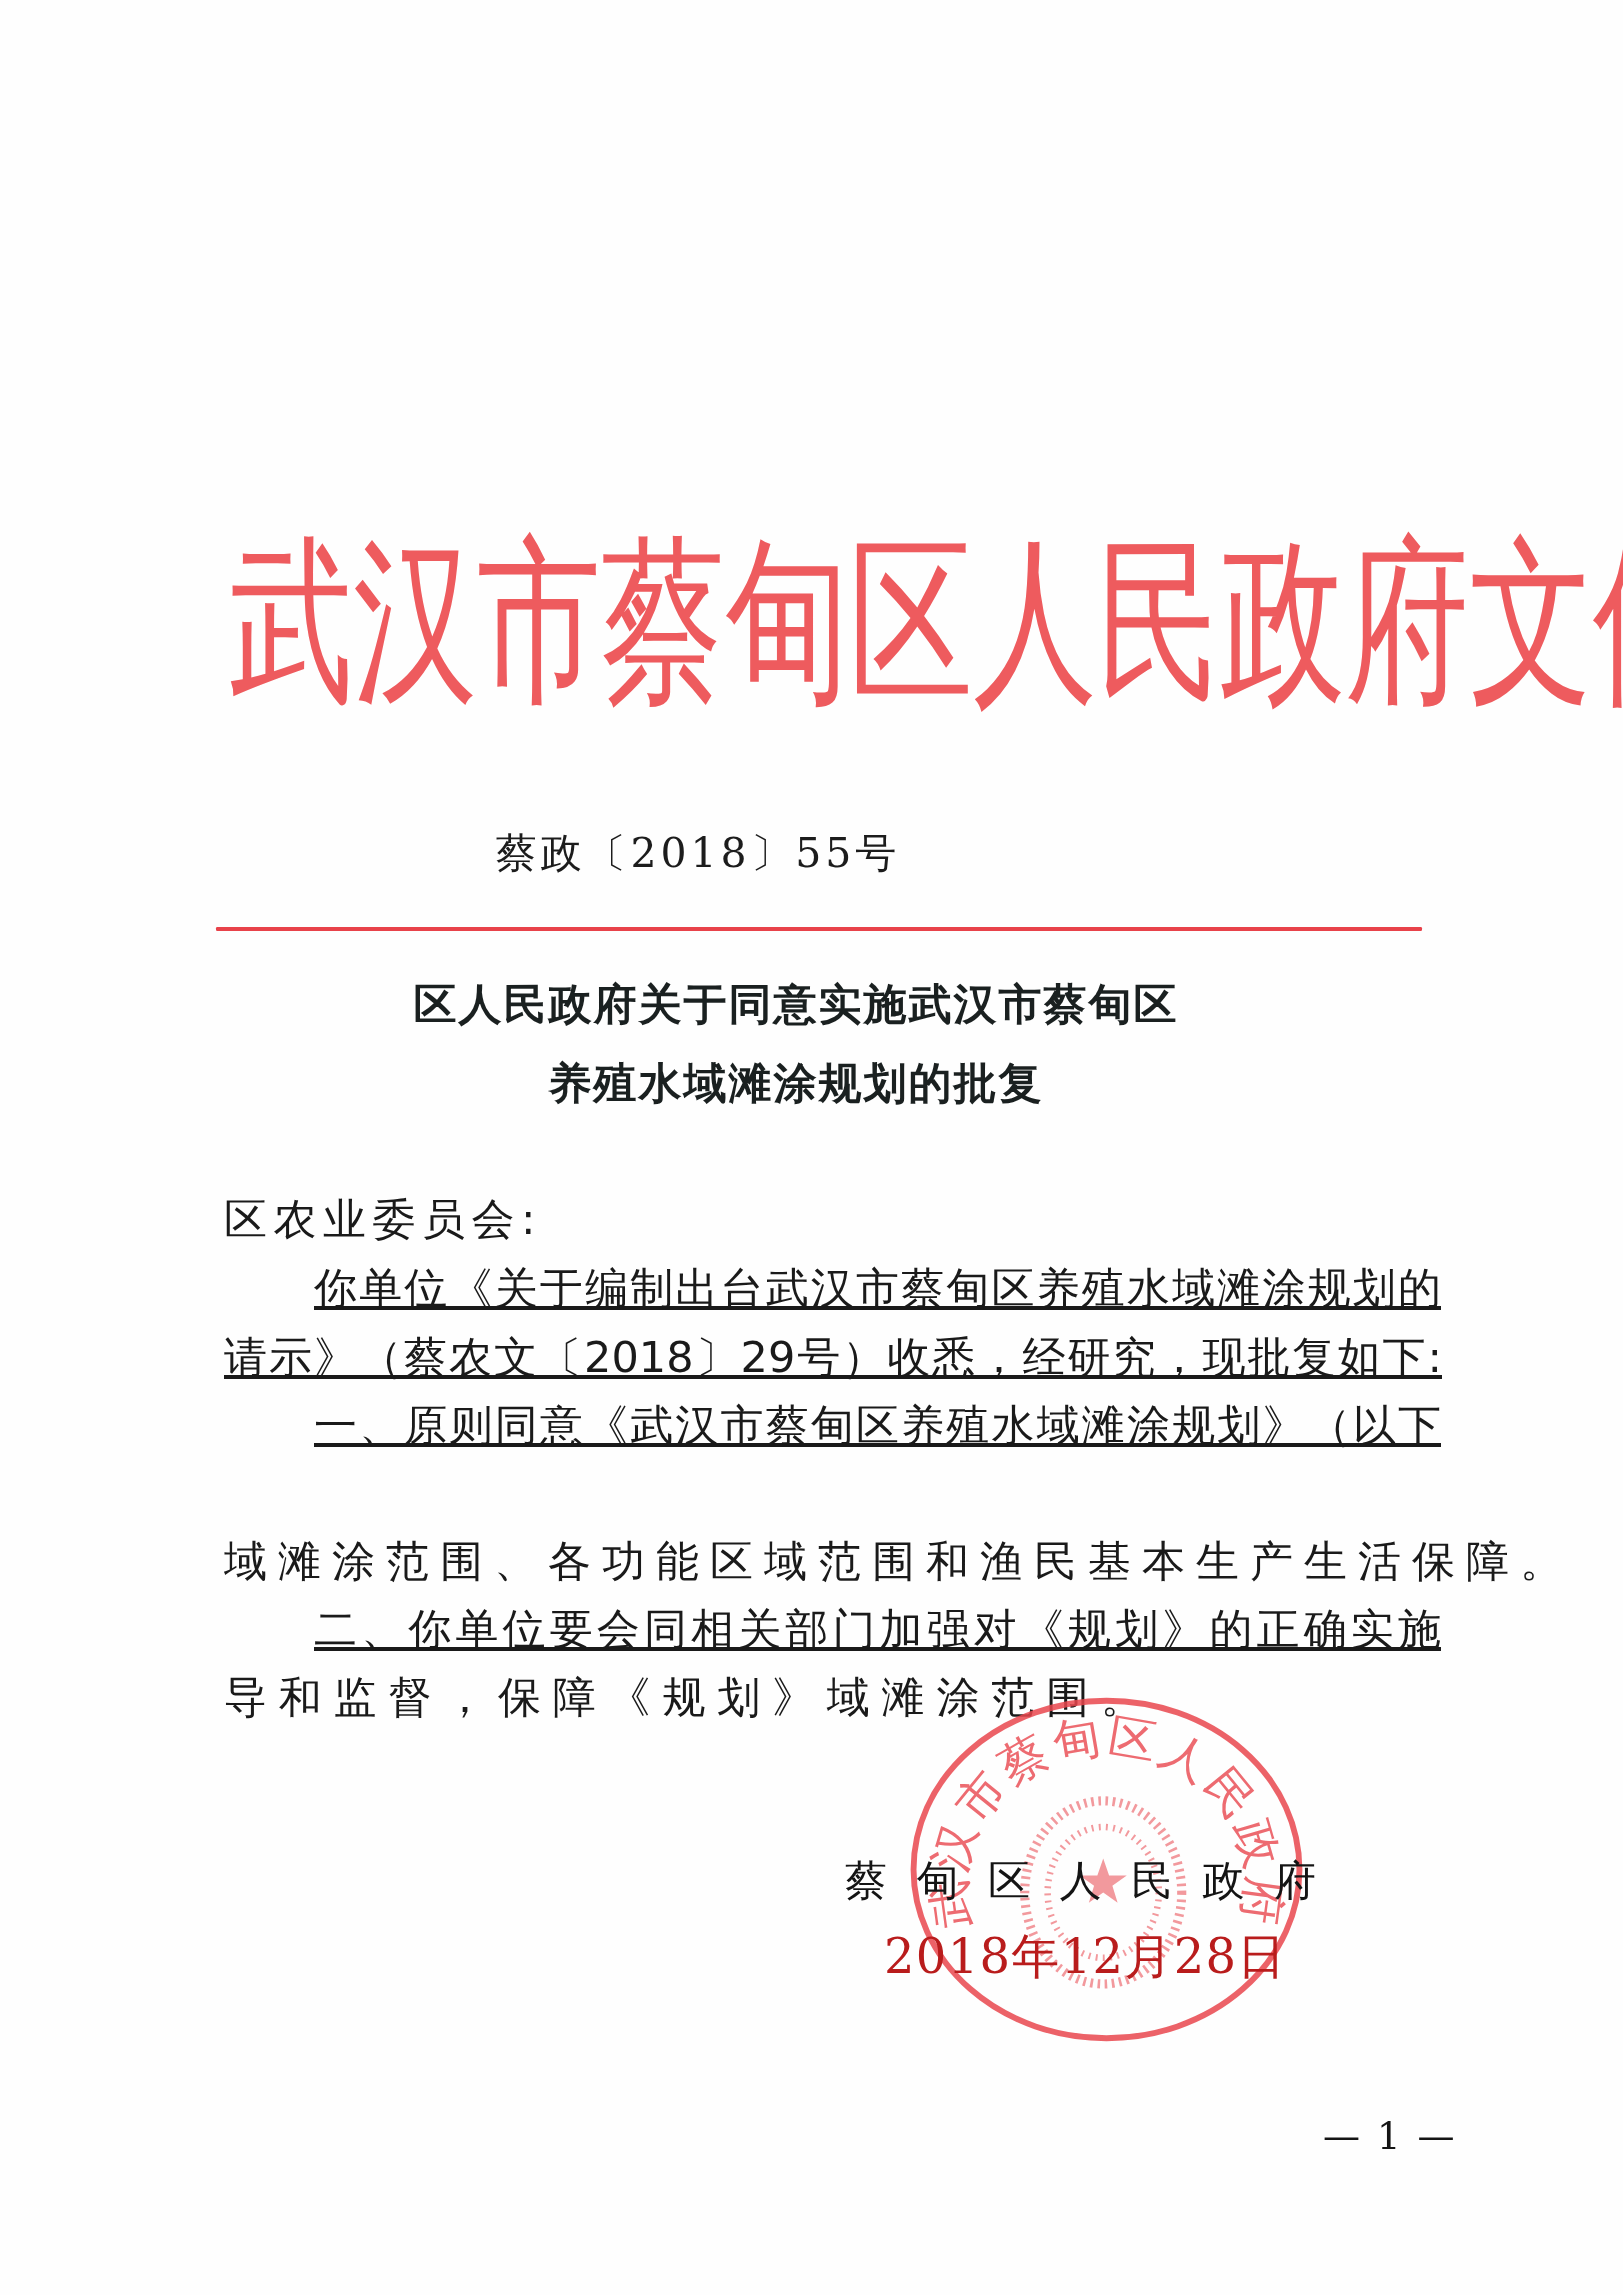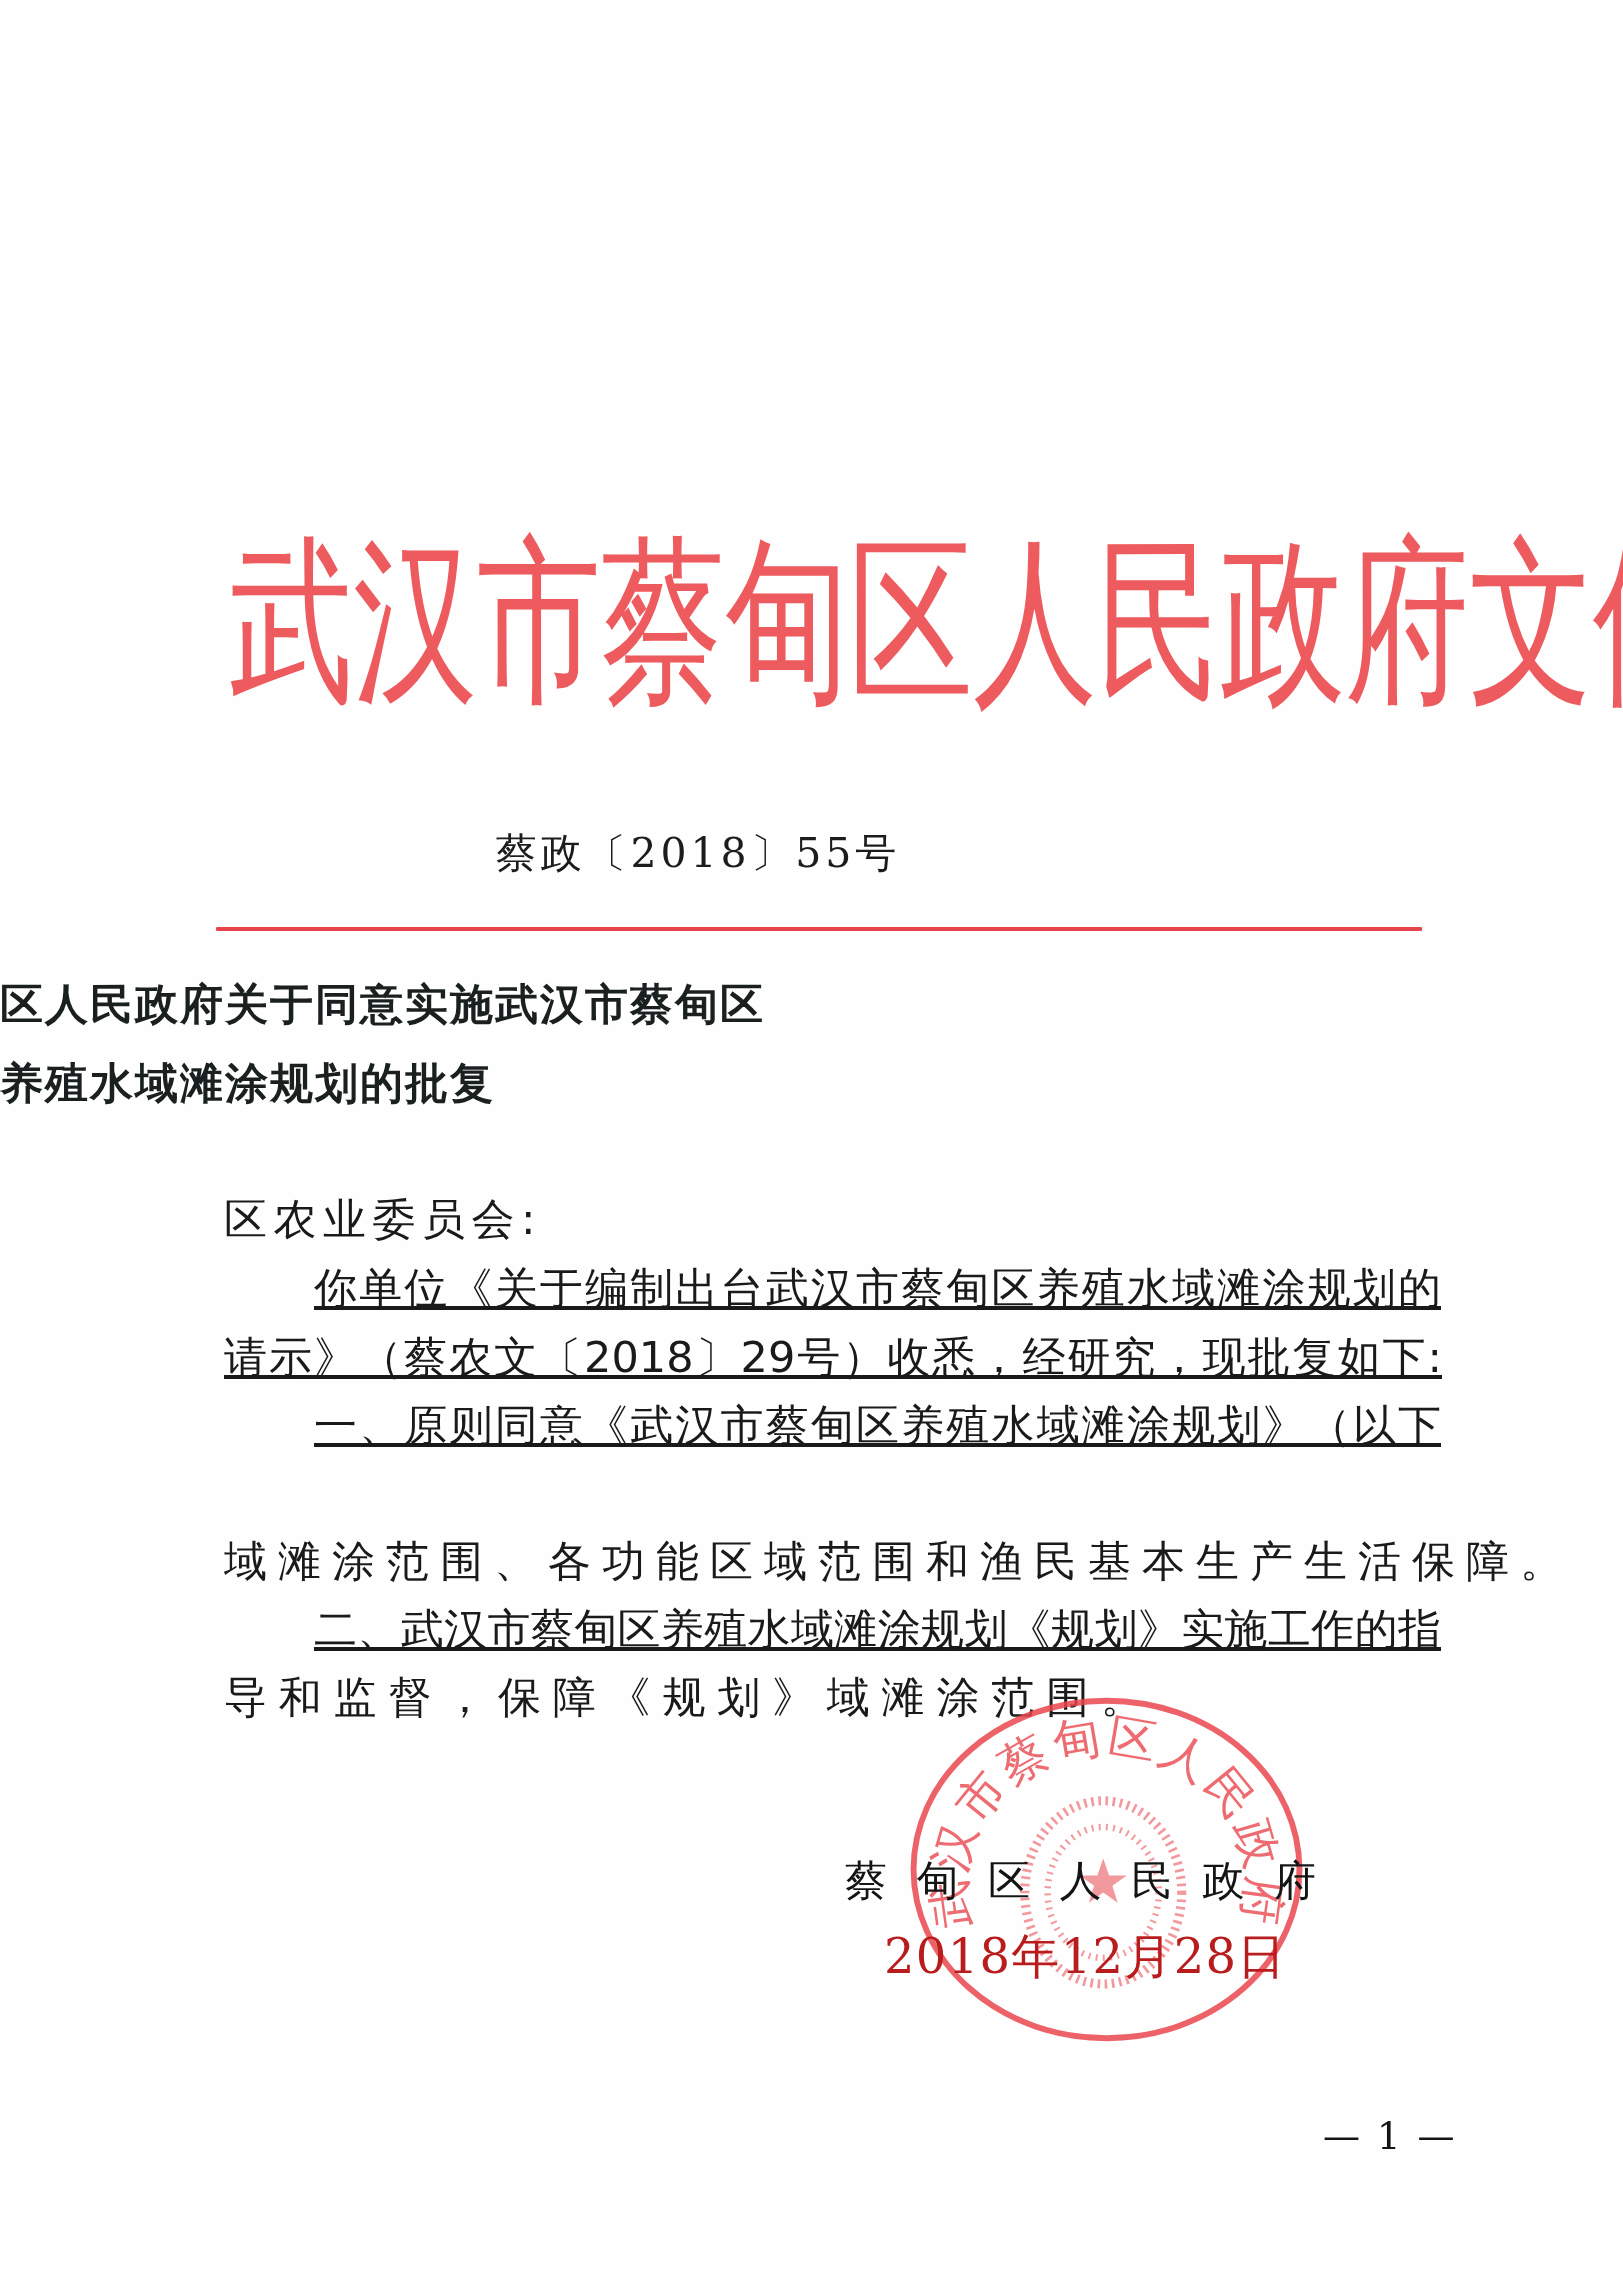--- a/index.html
+++ b/index.html
@@ -12,21 +12,21 @@
   .red-header span { display: inline-block; font-family: "DejaVu Sans", "Liberation Sans", sans-serif;
                      font-size: 124px; color: #ee5b5e; transform: scaleY(1.45); font-weight: normal;
                      line-height: 1; letter-spacing: 0; }
 
   .doc-number { position: absolute; left: 0; width: 1396px; top: 826px; text-align: center;
                 font-size: 41px; letter-spacing: 3.9px; color: #1c1c1c; }
 
   .red-rule { position: absolute; left: 216px; top: 927px; width: 1206px; height: 3.9px;
               background: #e8424a; border-radius: 1.3px; }
 
-  .title { position: absolute; left: 0; width: 1592px; 
+  .title { position: absolute; left: 0; width: 1592px; text-align: center;
            font-family: "DejaVu Sans", "Liberation Sans", sans-serif; font-weight: bold;
            font-size: 43px; color: #1a2020; letter-spacing: 2px; transform-origin: center; }
   .title.l1 { top: 976px; }
   .title.l2 { top: 1055px; }
 
   .body-line { position: absolute; left: 224px; width: 1218px; font-size: 43px;
                font-family: "DejaVu Sans", "Liberation Sans", sans-serif; color: #1a1a1a;
                white-space: nowrap; letter-spacing: 15.7px; line-height: 1; }
   .body-line.indent { left: 314px; width: 1127px; }
   .body-line.just { text-align: justify; text-align-last: justify; letter-spacing: 0; text-decoration: underline; }
@@ -68,21 +68,21 @@
 
   <div class="title l1">区人民政府关于同意实施武汉市蔡甸区</div>
   <div class="title l2">养殖水域滩涂规划的批复</div>
 
   <div class="body-line" style="top:1198px; letter-spacing:6.5px;">区农业委员会:</div>
 
   <div class="body-line indent just" style="top:1267px;">你单位《关于编制出台武汉市蔡甸区养殖水域滩涂规划的</div>
   <div class="body-line just" style="top:1336px;">请示》（蔡农文〔2018〕29号）收悉，经研究，现批复如下:</div>
   <div class="body-line indent just" style="top:1404px;">一、原则同意《武汉市蔡甸区养殖水域滩涂规划》（以下</div>
   <div class="body-line" style="top:1540px; letter-spacing:11px;">域滩涂范围、各功能区域范围和渔民基本生产生活保障。</div>
-  <div class="body-line indent just" style="top:1608px;">二、武汉市蔡甸区养殖水域滩涂规划《规划》实施工作的指</div>
+  <div class="body-line indent just" style="top:1608px;">二、你单位要会同相关部门加强对《规划》的正确实施</div>
   <div class="body-line" style="top:1676px; letter-spacing:11.8px;">导和监督，保障《规划》域滩涂范围。</div>
 
   <svg class="seal" viewBox="0 0 610 530">
     <defs>
       <path id="sealArc" d="M 95 330 A 215 200 0 1 1 515 330"></path>
     </defs>
     <ellipse cx="305" cy="265" rx="295" ry="258" fill="none" stroke="#e9474e" stroke-width="9" opacity="0.85"></ellipse>
     <text font-family="DejaVu Sans, sans-serif" font-size="72" fill="#e9474e" opacity="0.8" letter-spacing="6">
       <textPath href="#sealArc" startOffset="50%" text-anchor="middle">武汉市蔡甸区人民政府</textPath>
     </text>

